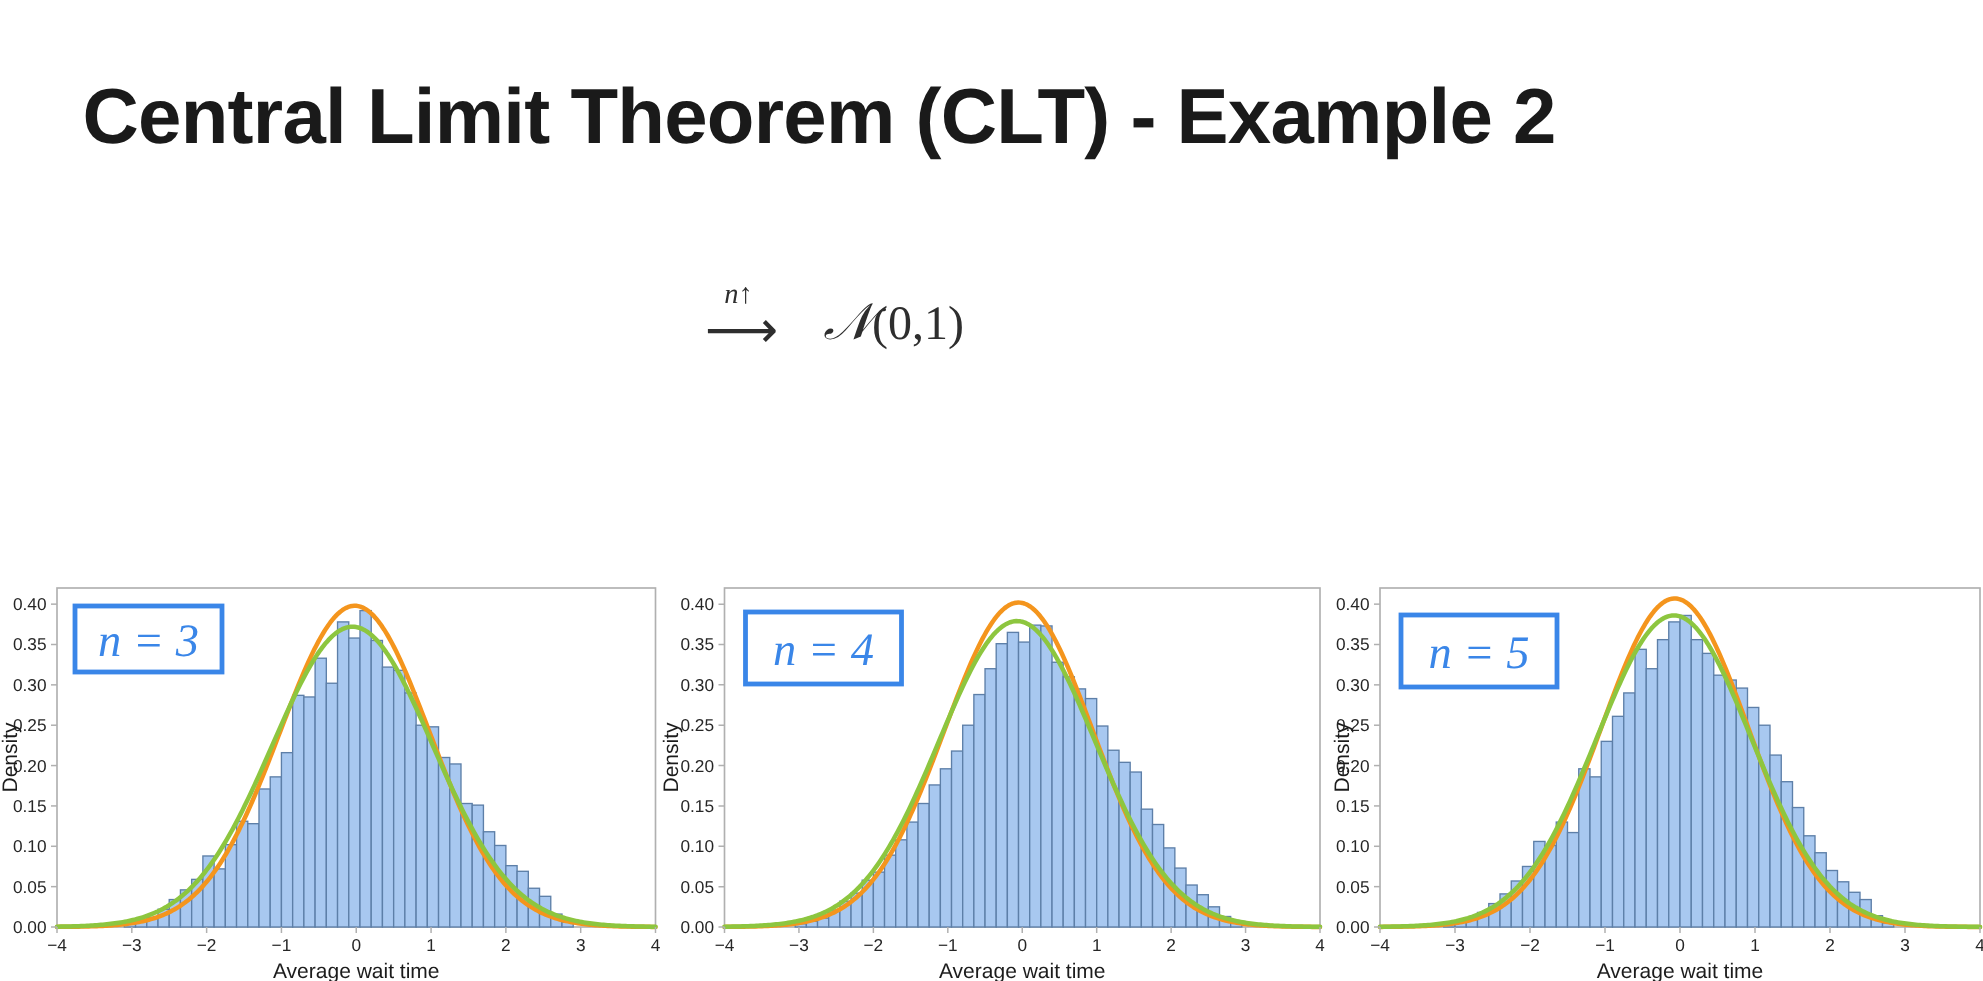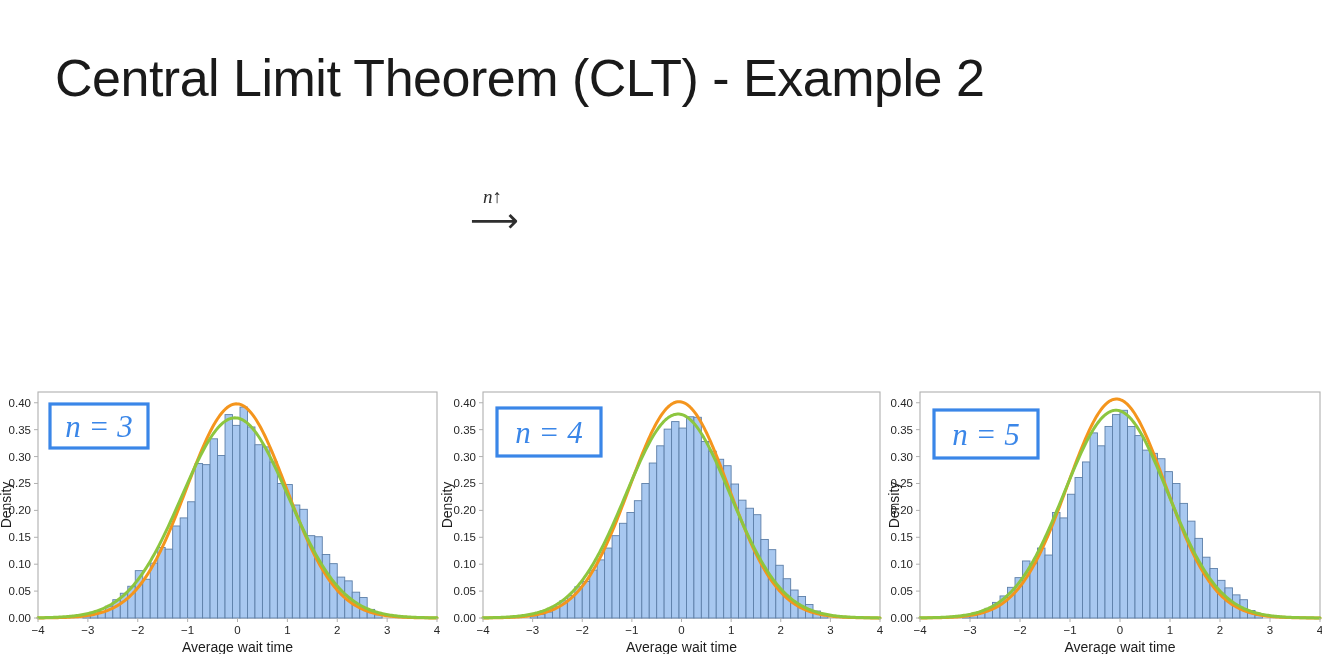--- a/index.html
+++ b/index.html
@@ -6,21 +6,21 @@
   body{
     width:1322px;height:654px;background:#ffffff;
     font-family:"Liberation Sans",sans-serif;
     overflow:hidden;position:relative;
   }
   #slide{position:absolute;inset:0;}
 
   
   #title{
     position:absolute;left:55px;top:48px;
-    font-size:52px;font-weight:400;color:#1a1a1a;
+    font-size:52px;font-weight:700;color:#1a1a1a;
     letter-spacing:-0.5px;white-space:nowrap;
   }
 
   
   #formula{
     position:absolute;left:470px;top:190px;
     display:flex;align-items:center;gap:34px;
     color:#2e2e2e;font-family:"Liberation Serif",serif;
   }
   .frac{display:flex;flex-direction:column;align-items:center;}
@@ -56,20 +56,21 @@
 
   <div id="title">Central Limit Theorem (CLT) - Example 2</div>
 
   <div id="formula">
 
     <div class="arrow-wrap">
       <span class="arrow-lbl">n↑</span>
       <span class="arrow-gly">⟶</span>
     </div>
 
+    <div class="limit"><span class="script-n">𝒩</span><span>(0,1)</span></div>
   </div>
 
   <div id="charts-host">
       <div class="chart" style="left: 0px; width: 440px; height: 274px;">
         <svg width="440" height="274">
           <rect x="38" y="12" width="399" height="226" fill="none" stroke="#b0b0b0" stroke-width="1.1"></rect>
           <g>
             <rect x="82.88749999999999" y="235.84761904761905" width="7.481250000000003" height="2.152380952380952" fill="#a8c8f0" stroke="#5d7fa8" stroke-width="0.9"></rect>
             <rect x="90.36874999999999" y="233.6952380952381" width="7.481250000000017" height="4.304761904761904" fill="#a8c8f0" stroke="#5d7fa8" stroke-width="0.9"></rect>
             <rect x="97.85000000000001" y="231.54285714285714" width="7.481250000000003" height="6.4571428571428555" fill="#a8c8f0" stroke="#5d7fa8" stroke-width="0.9"></rect>

